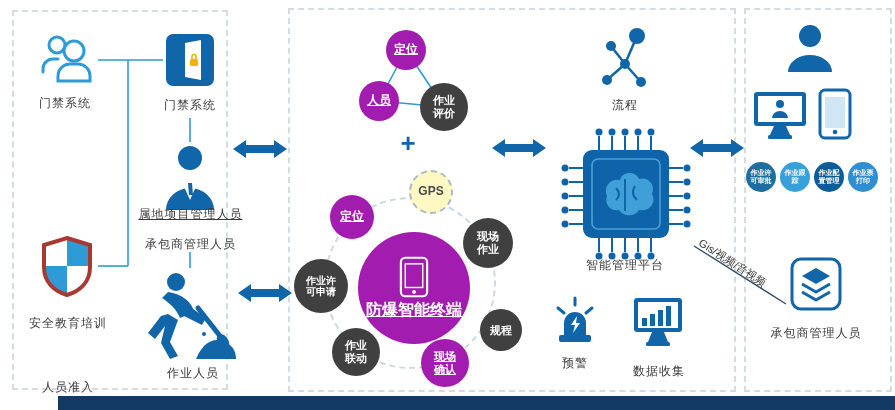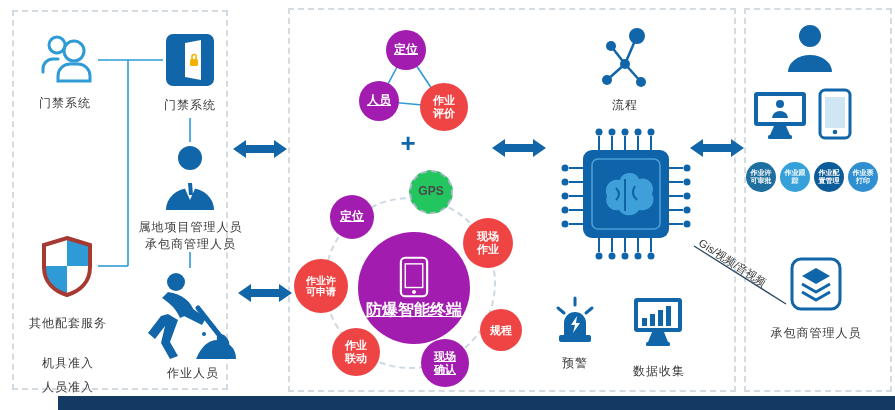--- a/index.html
+++ b/index.html
@@ -8,22 +8,22 @@
     font-family:"Liberation Sans","DejaVu Sans",sans-serif;color:#3a3a3a;
   }
   .dash-box{position:absolute;border:2px dashed #d4dbe1;box-sizing:border-box;}
   .wires{position:absolute;left:0;top:0;pointer-events:none;}
   .lbl{position:absolute;text-align:center;font-size:12px;color:#3a3a3a;letter-spacing:1px;line-height:1.3;}
   .circle{
     position:absolute;border-radius:50%;display:flex;align-items:center;justify-content:center;
     text-align:center;color:#fff;font-weight:700;line-height:1.15;box-sizing:border-box;
   }
   .c-dark{background:#a21caf;text-decoration:underline;}
-  .c-light{background:#ef4444;}
-  .c-gps{background:#22c55e;border:2px dashed #a9bac7;color:#4a4a4a;}
+  .c-light{background:#404040;}
+  .c-gps{background:#fef9c3;border:2px dashed #a9bac7;color:#4a4a4a;}
   .icon{position:absolute;}
   .ring{
     position:absolute;left:324px;top:197px;width:172px;height:172px;border-radius:50%;
     border:2px dashed #ccd8e2;box-sizing:border-box;
   }
   .plus{position:absolute;left:396px;top:128px;width:24px;text-align:center;
     font-size:26px;font-weight:700;color:#1165a9;}
   .terminal{flex-direction:column;}
   .terminal .t-label{font-size:16px;margin-top:3px;}
   .badge{font-size:7px;font-weight:700;padding:0 4px;}
@@ -87,39 +87,38 @@
     <path d="M26 25 v-2.5 a2 2 0 0 1 4 0 V25" fill="none" stroke="#f2b200" stroke-width="1.6"></path>
   </svg>
   <div class="lbl" style="left:142px;top:98px;width:96px;">门禁系统</div>
 
   <svg class="icon" style="left:162px;top:142px;" width="56" height="72" viewBox="0 0 56 72">
     <circle cx="28" cy="16" r="12" fill="#1165a9"></circle>
     <path d="M4 68 a24 22 0 0 1 48 0 z" fill="#1165a9"></path>
     <polygon points="28,34 20,40 28,58 36,40" fill="#ffffff"></polygon>
     <polygon points="26,41 30,41 31,53 27,53" fill="#1165a9"></polygon>
   </svg>
-  <div class="lbl" style="left:118px;top:220px;width:145px;">属地项目管理人员</div>
+  <div class="lbl" style="left:118px;top:207px;width:145px;text-decoration:underline;">属地项目管理人员</div>
   <div class="lbl" style="left:118px;top:237px;width:145px;">承包商管理人员</div>
 
   <svg class="icon" style="left:38px;top:234px;" width="58" height="66" viewBox="0 0 58 66">
     <defs>
       <clipPath id="shieldClip">
         <path d="M29 4 L52 11 V33 C52 48 42 57 29 61 C16 57 6 48 6 33 V11 Z"></path>
       </clipPath>
     </defs>
     <path d="M29 4 L52 11 V33 C52 48 42 57 29 61 C16 57 6 48 6 33 V11 Z" fill="#ffffff"></path>
     <g clip-path="url(#shieldClip)">
       <rect x="29" y="0" width="29" height="32" fill="#2e9bd6"></rect>
       <rect x="0" y="32" width="29" height="34" fill="#2e9bd6"></rect>
     </g>
     <path d="M29 4 L52 11 V33 C52 48 42 57 29 61 C16 57 6 48 6 33 V11 Z" fill="none" stroke="#a63a32" stroke-width="4"></path>
   </svg>
-  <div class="lbl" style="left:16px;top:316px;width:104px;">其他配套服务</div>
+  <div class="lbl" style="left:16px;top:316px;width:104px;">安全教育培训</div>
   <div class="lbl" style="left:16px;top:336px;width:104px;margin-top:44px;">人员准入</div>
-  <div class="lbl" style="left:16px;top:356px;width:104px;">机具准入</div>
 
   <svg class="icon" style="left:146px;top:266px;" width="92" height="96" viewBox="0 0 92 96">
     <g fill="#1165a9">
       <circle cx="30" cy="16" r="9"></circle>
       <path d="M22 26 C36 28 46 36 48 46 L34 52 C30 42 22 36 16 32 Z"></path>
       <polygon points="40,38 60,52 56,59 34,48"></polygon>
       <path d="M22 48 L32 54 L24 76 L32 90 L24 93 L15 77 L19 60 L9 73 L2 67 L15 50 Z"></path>
       <line x1="52" y1="42" x2="74" y2="70" stroke="#1165a9" stroke-width="5" stroke-linecap="round"></line>
       <ellipse cx="77" cy="75" rx="5" ry="8" transform="rotate(-38 77 75)"></ellipse>
       <path d="M50 93 Q60 70 77 75 Q90 80 90 93 Z"></path>
@@ -218,20 +217,21 @@
     <rect x="37" y="41" width="68" height="70" rx="6" fill="none" stroke="#4aa0d8" stroke-width="1.6"></rect>
     <g>
       <path d="M52 78 c-4 -10 4 -18 13 -16 c2 -9 16 -9 19 -1 c9 -3 17 6 13 15 c5 9 -3 18 -13 16 c-4 7 -16 7 -20 0 c-9 2 -15 -7 -12 -14 z" fill="#3f9fd8"></path>
       <g stroke="#0f63a8" stroke-width="2" fill="none">
         <line x1="70" y1="61" x2="70" y2="93"></line>
         <path d="M61 70 q6 6 0 12"></path>
         <path d="M80 68 q-5 8 2 14"></path>
       </g>
     </g>
   </svg>
+  <div class="lbl" style="left:563px;top:258px;width:124px;">智能管理平台</div>
 
   <svg class="icon" style="left:552px;top:294px;" width="46" height="52" viewBox="0 0 46 52">
     <g stroke="#1165a9" stroke-width="3" stroke-linecap="round">
       <line x1="23" y1="4" x2="23" y2="11"></line>
       <line x1="6" y1="14" x2="12" y2="19"></line>
       <line x1="40" y1="14" x2="34" y2="19"></line>
     </g>
     <path d="M12 41 v-12 a11 11 0 0 1 22 0 v12 z" fill="#1165a9"></path>
     <polygon points="25,22 19,31 23,31 21,39 28,29 24,29" fill="#ffffff"></polygon>
     <rect x="7" y="41" width="32" height="7" rx="2" fill="#1165a9"></rect>

